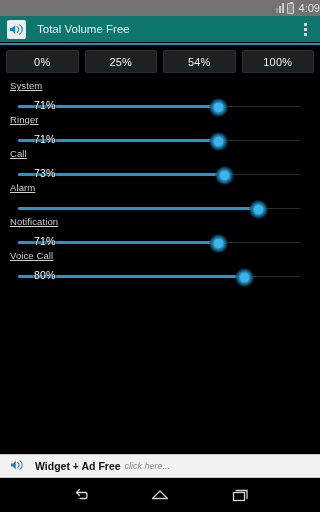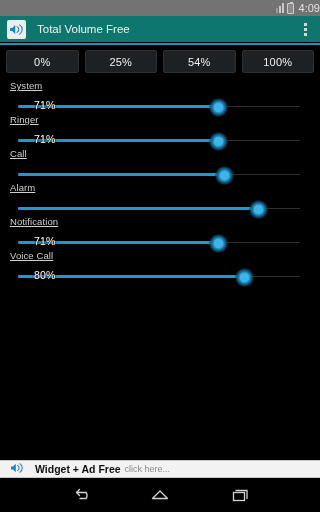--- a/index.html
+++ b/index.html
@@ -224,39 +224,40 @@
     color: #ffffff;
     text-shadow: 0 0 2px #000, 0 0 3px #000;
     letter-spacing: 0.2px;
   }
 
   
   #ad-banner {
     position: absolute;
     left: 0; right: 0;
     bottom: 34px;
-    height: 18px;
+    height: 24px;
     background: #f2f2f2;
     display: flex;
     align-items: center;
     padding-left: 10px;
     box-sizing: border-box;
     border-top: 1px solid #c8c8c8;
     border-bottom: 1px solid #c8c8c8;
   }
   #ad-title {
     font-size: 10.5px;
     font-weight: bold;
     color: #101010;
     margin-left: 11px;
   }
   #ad-sub {
     font-size: 9px;
     color: #8a8a8a;
     margin-left: 4px;
+    font-style: italic;
   }
 
   
   #nav-bar {
     position: absolute;
     left: 0; right: 0;
     bottom: 0;
     height: 34px;
     background: #000;
     display: flex;
@@ -335,20 +336,21 @@
         <span class="pct-label">71%</span>
       </div>
     </div>
 
     <div class="slider-row">
       <span class="slider-label">Call</span>
       <div class="slider-wrap">
         <div class="track-bg"></div>
         <div class="track-fill" style="width: 73%;"></div>
         <div class="thumb" style="left: 73%;"></div>
+        <span class="pct-label">73%</span>
       </div>
     </div>
 
     <div class="slider-row">
       <span class="slider-label">Alarm</span>
       <div class="slider-wrap">
         <div class="track-bg"></div>
         <div class="track-fill" style="width: 85%;"></div>
         <div class="thumb" style="left: 85%;"></div>
       </div>

